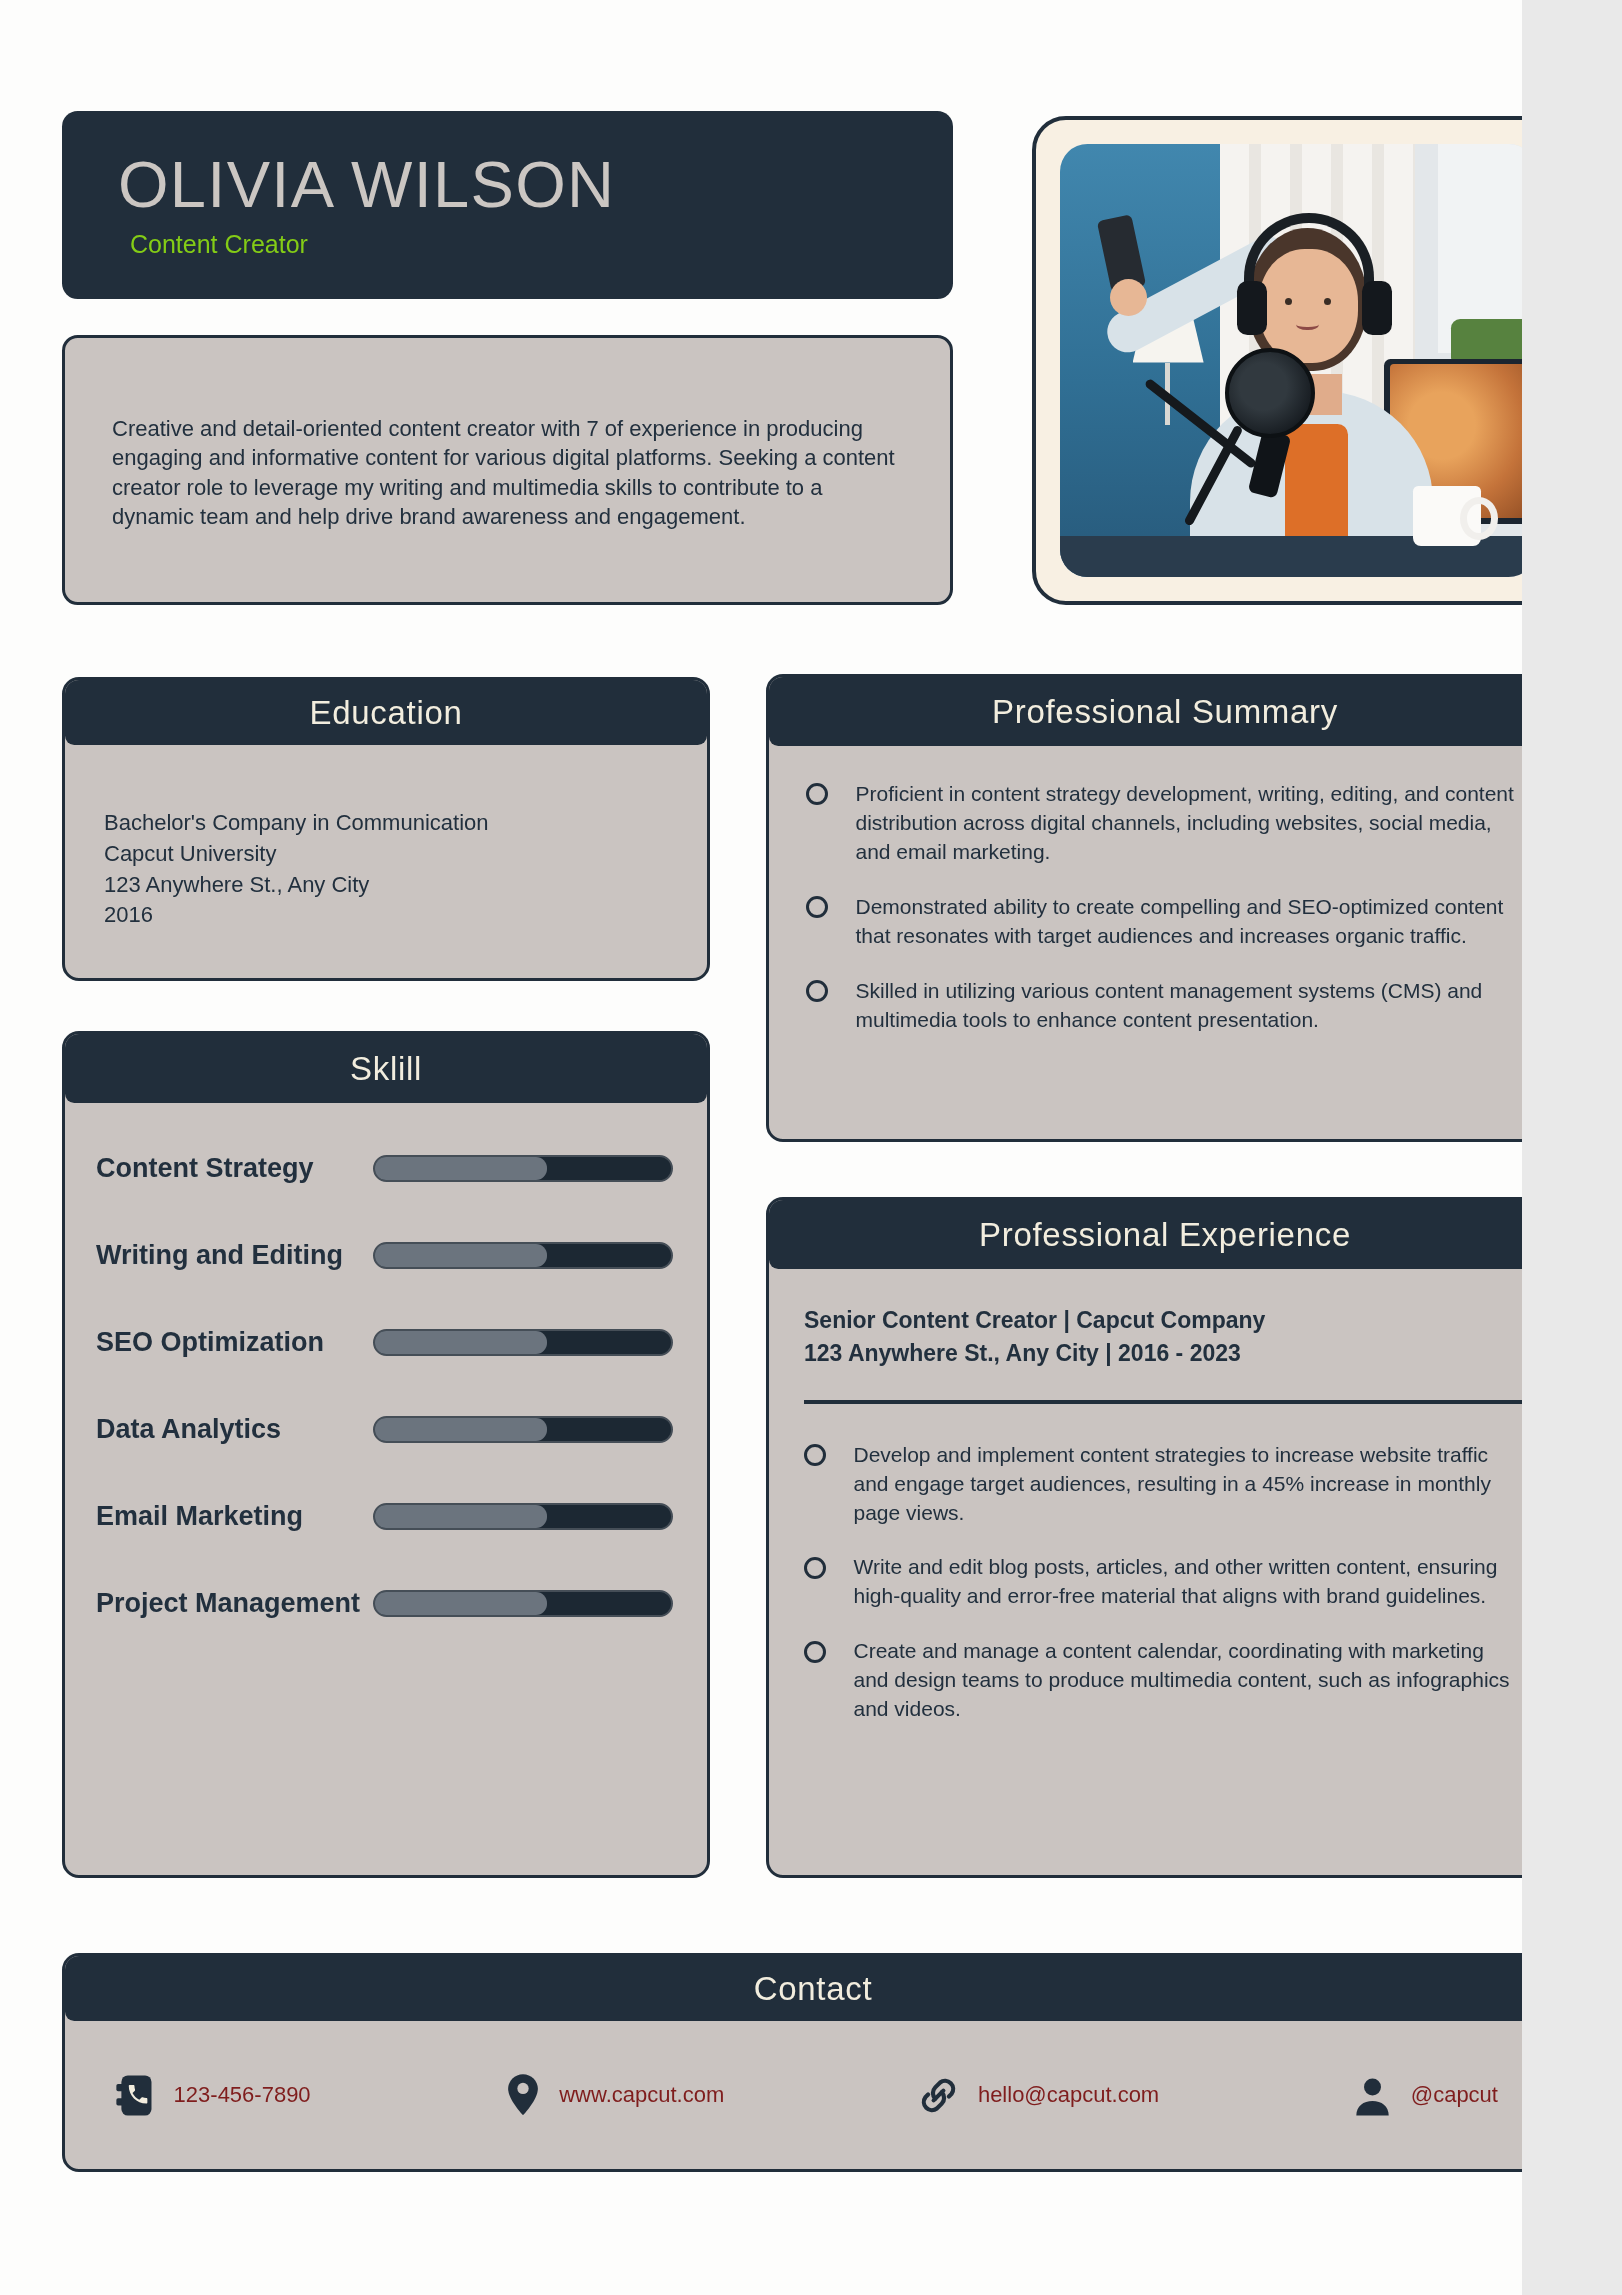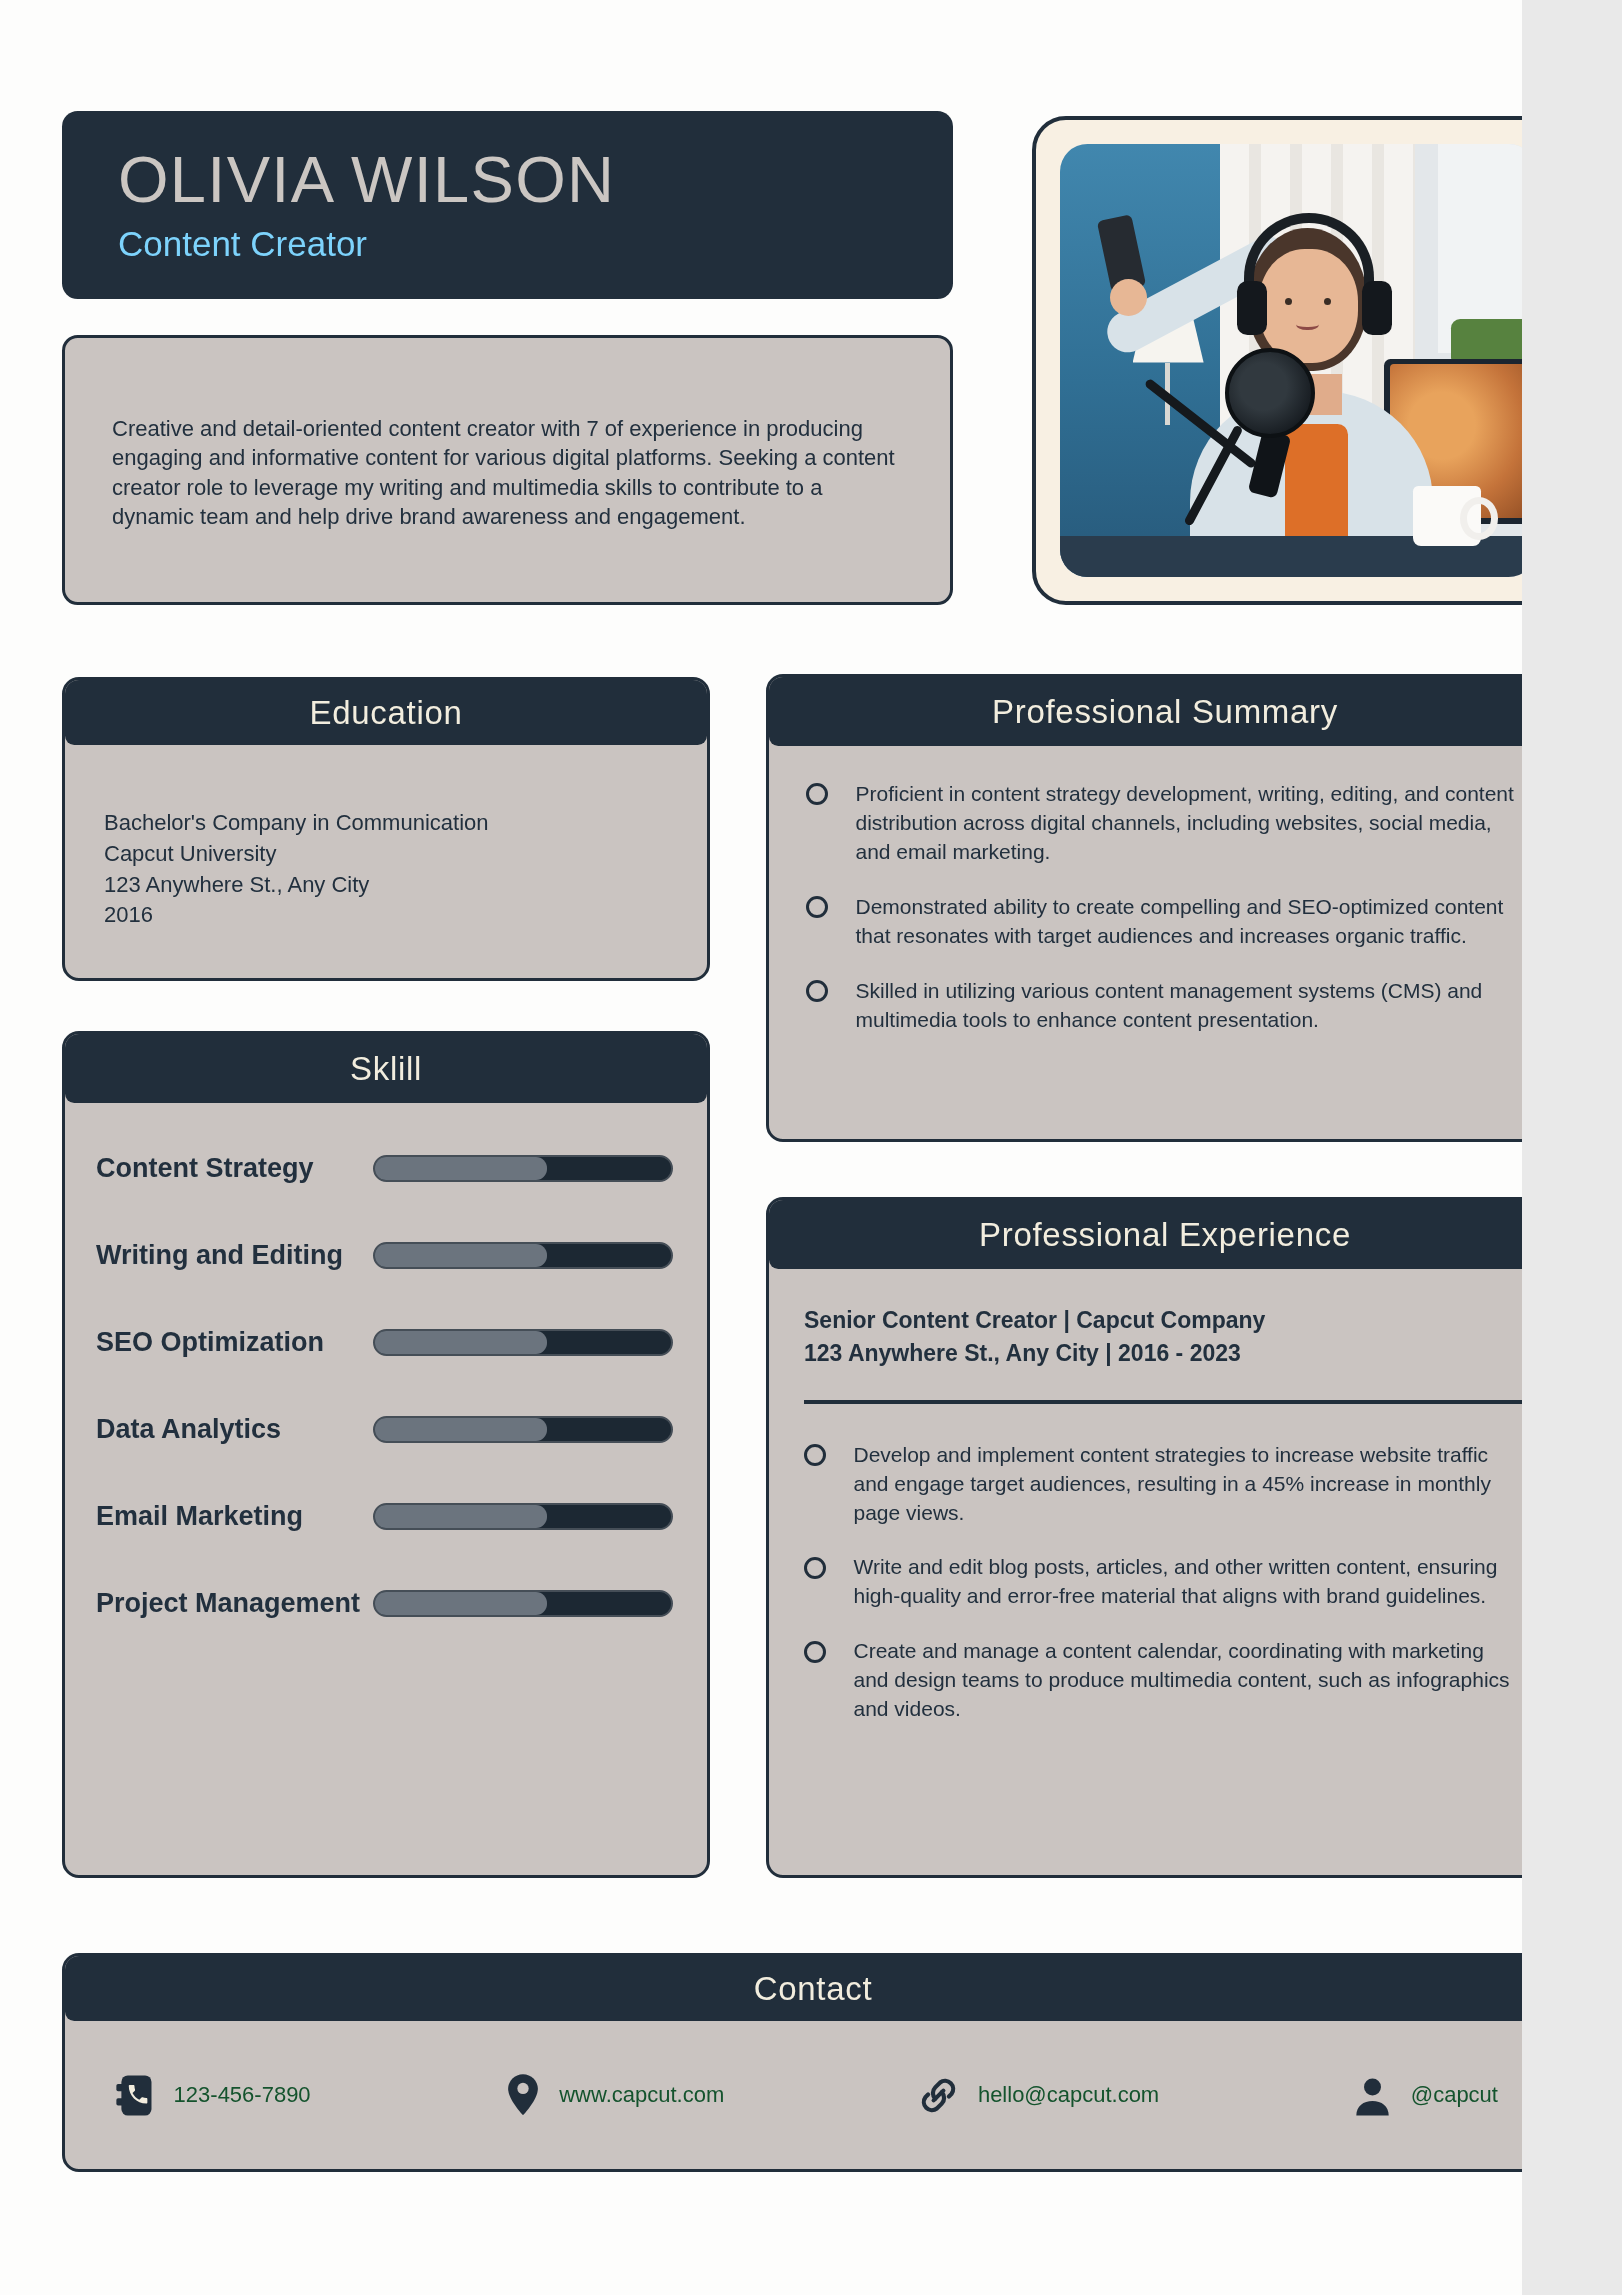--- a/index.html
+++ b/index.html
@@ -17,21 +17,21 @@
   
   .card{position:absolute;background:var(--taupe);border:3.9px solid var(--dark);border-radius:17px;overflow:hidden;display:flex;flex-direction:column;}
   .card-header{flex:0 0 auto;background:var(--dark);color:var(--cream);display:flex;align-items:center;justify-content:center;
     font-size:33px;font-weight:500;letter-spacing:0.7px;border-radius:10.5px 10.5px 9.2px 9.2px;}
   .card-body{flex:1;color:var(--ink);}
 
   
   .name-banner{position:absolute;left:62px;top:111px;width:891px;height:188px;background:var(--dark);border-radius:15.7px;
     display:flex;flex-direction:column;justify-content:center;padding-left:56px;}
   .name-banner .name{font-size:65px;font-weight:400;color:#cbc6c2;letter-spacing:1.3px;line-height:1.05;}
-  .name-banner .role{font-size:35px;font-weight:400;color:#7dd3fc;margin-top:10.5px;}
+  .name-banner .role{font-size:25px;font-weight:400;color:#84cc16;margin-top:10.5px;margin-left:12px;}
 
   
   .about-box{position:absolute;left:62px;top:335px;width:891px;height:270px;background:var(--taupe);
     border:3.9px solid var(--dark);border-radius:15.7px;padding:76px 52px 0 47px;}
   .about-box p{font-size:22px;line-height:1.33;color:var(--ink);}
 
   
   .photo-frame{position:absolute;left:1032px;top:116px;width:532px;height:489px;background:var(--frame-cream);
     border:4.6px solid var(--dark);border-radius:34px;}
   .photo-scene{position:absolute;inset:23.6px;border-radius:27.5px;overflow:hidden;background:#e8ebed;}
@@ -98,21 +98,21 @@
   .experience-card .card-header{height:69px;}
   .experience-card .card-body{padding:35px 38px 0 35px;}
   .exp-role{font-size:23px;font-weight:600;line-height:1.45;color:var(--ink);}
   .exp-divider{height:3.9px;background:var(--dark);border:none;margin:29px 0 37px 0;}
 
   
   .contact-card{left:62px;top:1953px;width:1502px;height:219px;}
   .contact-card .card-header{height:65px;}
   .contact-card .card-body{display:flex;align-items:center;justify-content:space-between;padding:0 63px 0 51px;}
   .contact-item{display:flex;align-items:center;gap:19.6px;}
-  .contact-text{font-size:22px;color:#14532d;}
+  .contact-text{font-size:22px;color:#7f1d1d;}
   .cicon{display:block;}
 </style>
 </head>
 <body>
 
 <div class="page">
 
   <div class="name-banner">
     <div class="name">OLIVIA WILSON</div>
     <div class="role">Content Creator</div>

